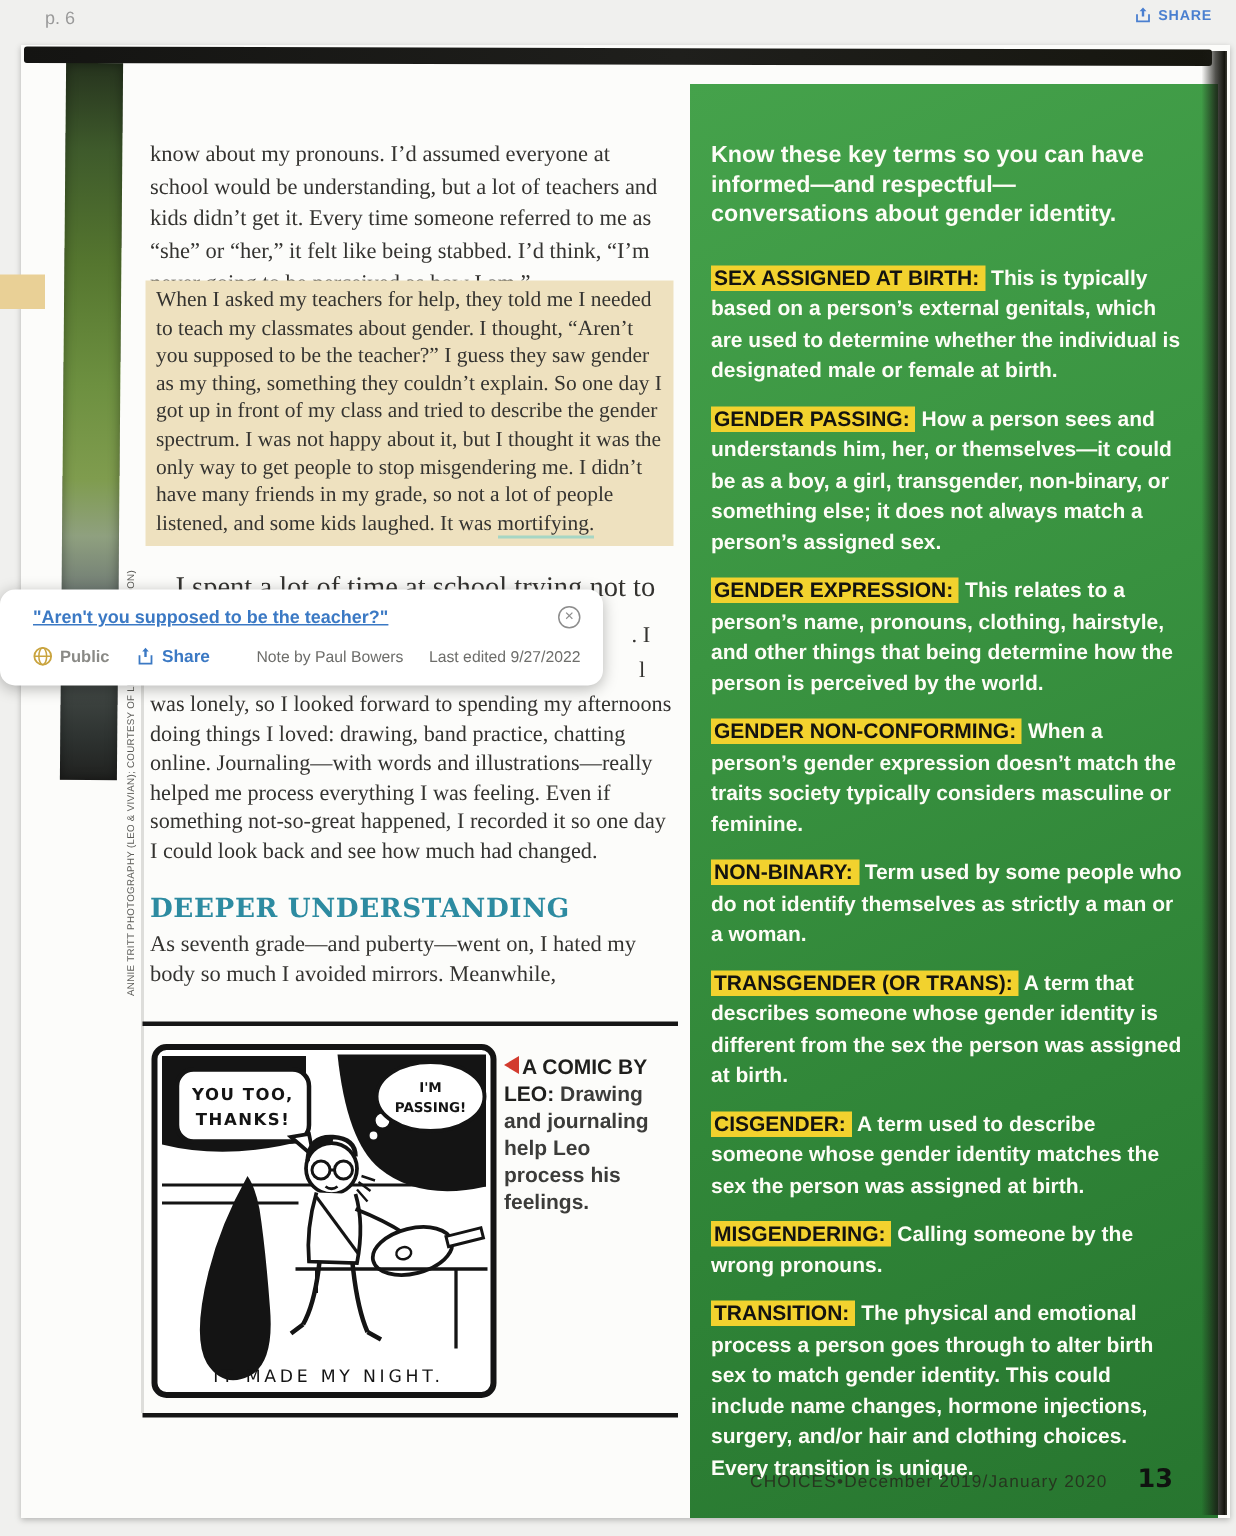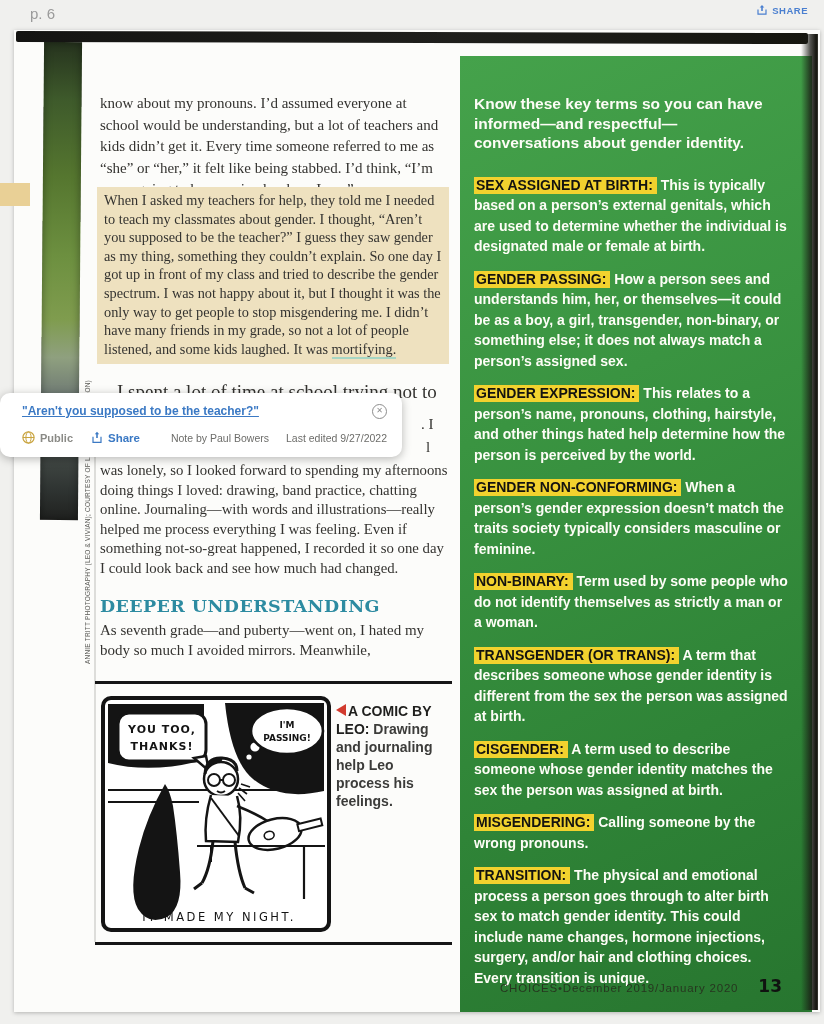--- a/index.html
+++ b/index.html
@@ -3,21 +3,21 @@
 <meta charset="utf-8">
 <style>
   * { margin:0; padding:0; box-sizing:border-box; }
   html,body { background:#e9e9e7; }
   .stage {
     position:relative; width:824px; height:1024px; margin:0 auto;
     background:#f0f0ee; overflow:hidden;
     font-family:"Liberation Sans", sans-serif;
   }
   
-  .pageLabel { position:absolute; left:30px; top:5px; font-size:15px; color:#9a9a9a; }
+  .pageLabel { position:absolute; left:30px; top:5px; font-size:12px; color:#9a9a9a; }
   .shareBtn { position:absolute; right:16px; top:4px; display:flex; align-items:center; gap:4px;
     color:#4a7fd0; font-size:9.5px; font-weight:bold; letter-spacing:.5px; cursor:pointer; }
   
   .page { position:absolute; left:14px; top:30px; width:806px; height:982px;
     background:#fcfcfa; box-shadow:0 1px 4px rgba(0,0,0,.25); }
   .topBand { position:absolute; left:16px; top:32px; width:792px; height:11px;
     background:linear-gradient(90deg,#141412,#1f1f1c 55%,#16160f); transform:rotate(.15deg);
     border-radius:2px; z-index:3; }
   .pageEdge { position:absolute; left:801px; top:34px; width:17px; height:976px;
     background:linear-gradient(90deg,rgba(0,0,0,0),rgba(25,25,20,.75) 55%,#14140e 90%,#3a3a33);
@@ -194,21 +194,21 @@
   <div class="caption">
     <span class="capArrow"></span><span class="capLead">A COMIC BY LEO:</span><span> Drawing and journaling help Leo process his feelings.</span>
   </div>
 
   <div class="panel">
     <p class="gIntro">Know these key terms so you can have informed—and respectful—conversations about gender identity.</p>
 
     <div class="entries">
       <p class="entry"><span class="term">SEX ASSIGNED AT BIRTH:</span><span> This is typically based on a person’s external genitals, which are used to determine whether the individual is designated male or female at birth.</span></p>
       <p class="entry"><span class="term">GENDER PASSING:</span><span> How a person sees and understands him, her, or themselves—it could be as a boy, a girl, transgender, non-binary, or something else; it does not always match a person’s assigned sex.</span></p>
-      <p class="entry"><span class="term">GENDER EXPRESSION:</span><span> This relates to a person’s name, pronouns, clothing, hairstyle, and other things hated help determine how the person is perceived by the world.</span></p>
+      <p class="entry"><span class="term">GENDER EXPRESSION:</span><span> This relates to a person’s name, pronouns, clothing, hairstyle, and other things that being determine how the person is perceived by the world.</span></p>
       <p class="entry"><span class="term">GENDER NON-CONFORMING:</span><span> When a person’s gender expression doesn’t match the traits society typically considers masculine or feminine.</span></p>
       <p class="entry"><span class="term">NON-BINARY:</span><span> Term used by some people who do not identify themselves as strictly a man or a woman.</span></p>
       <p class="entry"><span class="term">TRANSGENDER (OR TRANS):</span><span> A term that describes someone whose gender identity is different from the sex the person was assigned at birth.</span></p>
       <p class="entry"><span class="term">CISGENDER:</span><span> A term used to describe someone whose gender identity matches the sex the person was assigned at birth.</span></p>
       <p class="entry"><span class="term">MISGENDERING:</span><span> Calling someone by the wrong pronouns.</span></p>
       <p class="entry"><span class="term">TRANSITION:</span><span> The physical and emotional process a person goes through to alter birth sex to match gender identity. This could include name changes, hormone injections, surgery, and/or hair and clothing choices. Every transition is unique.</span></p>
     </div>
 
     <div class="footer">
       <span class="issue">CHOICES•December 2019/January 2020</span>

